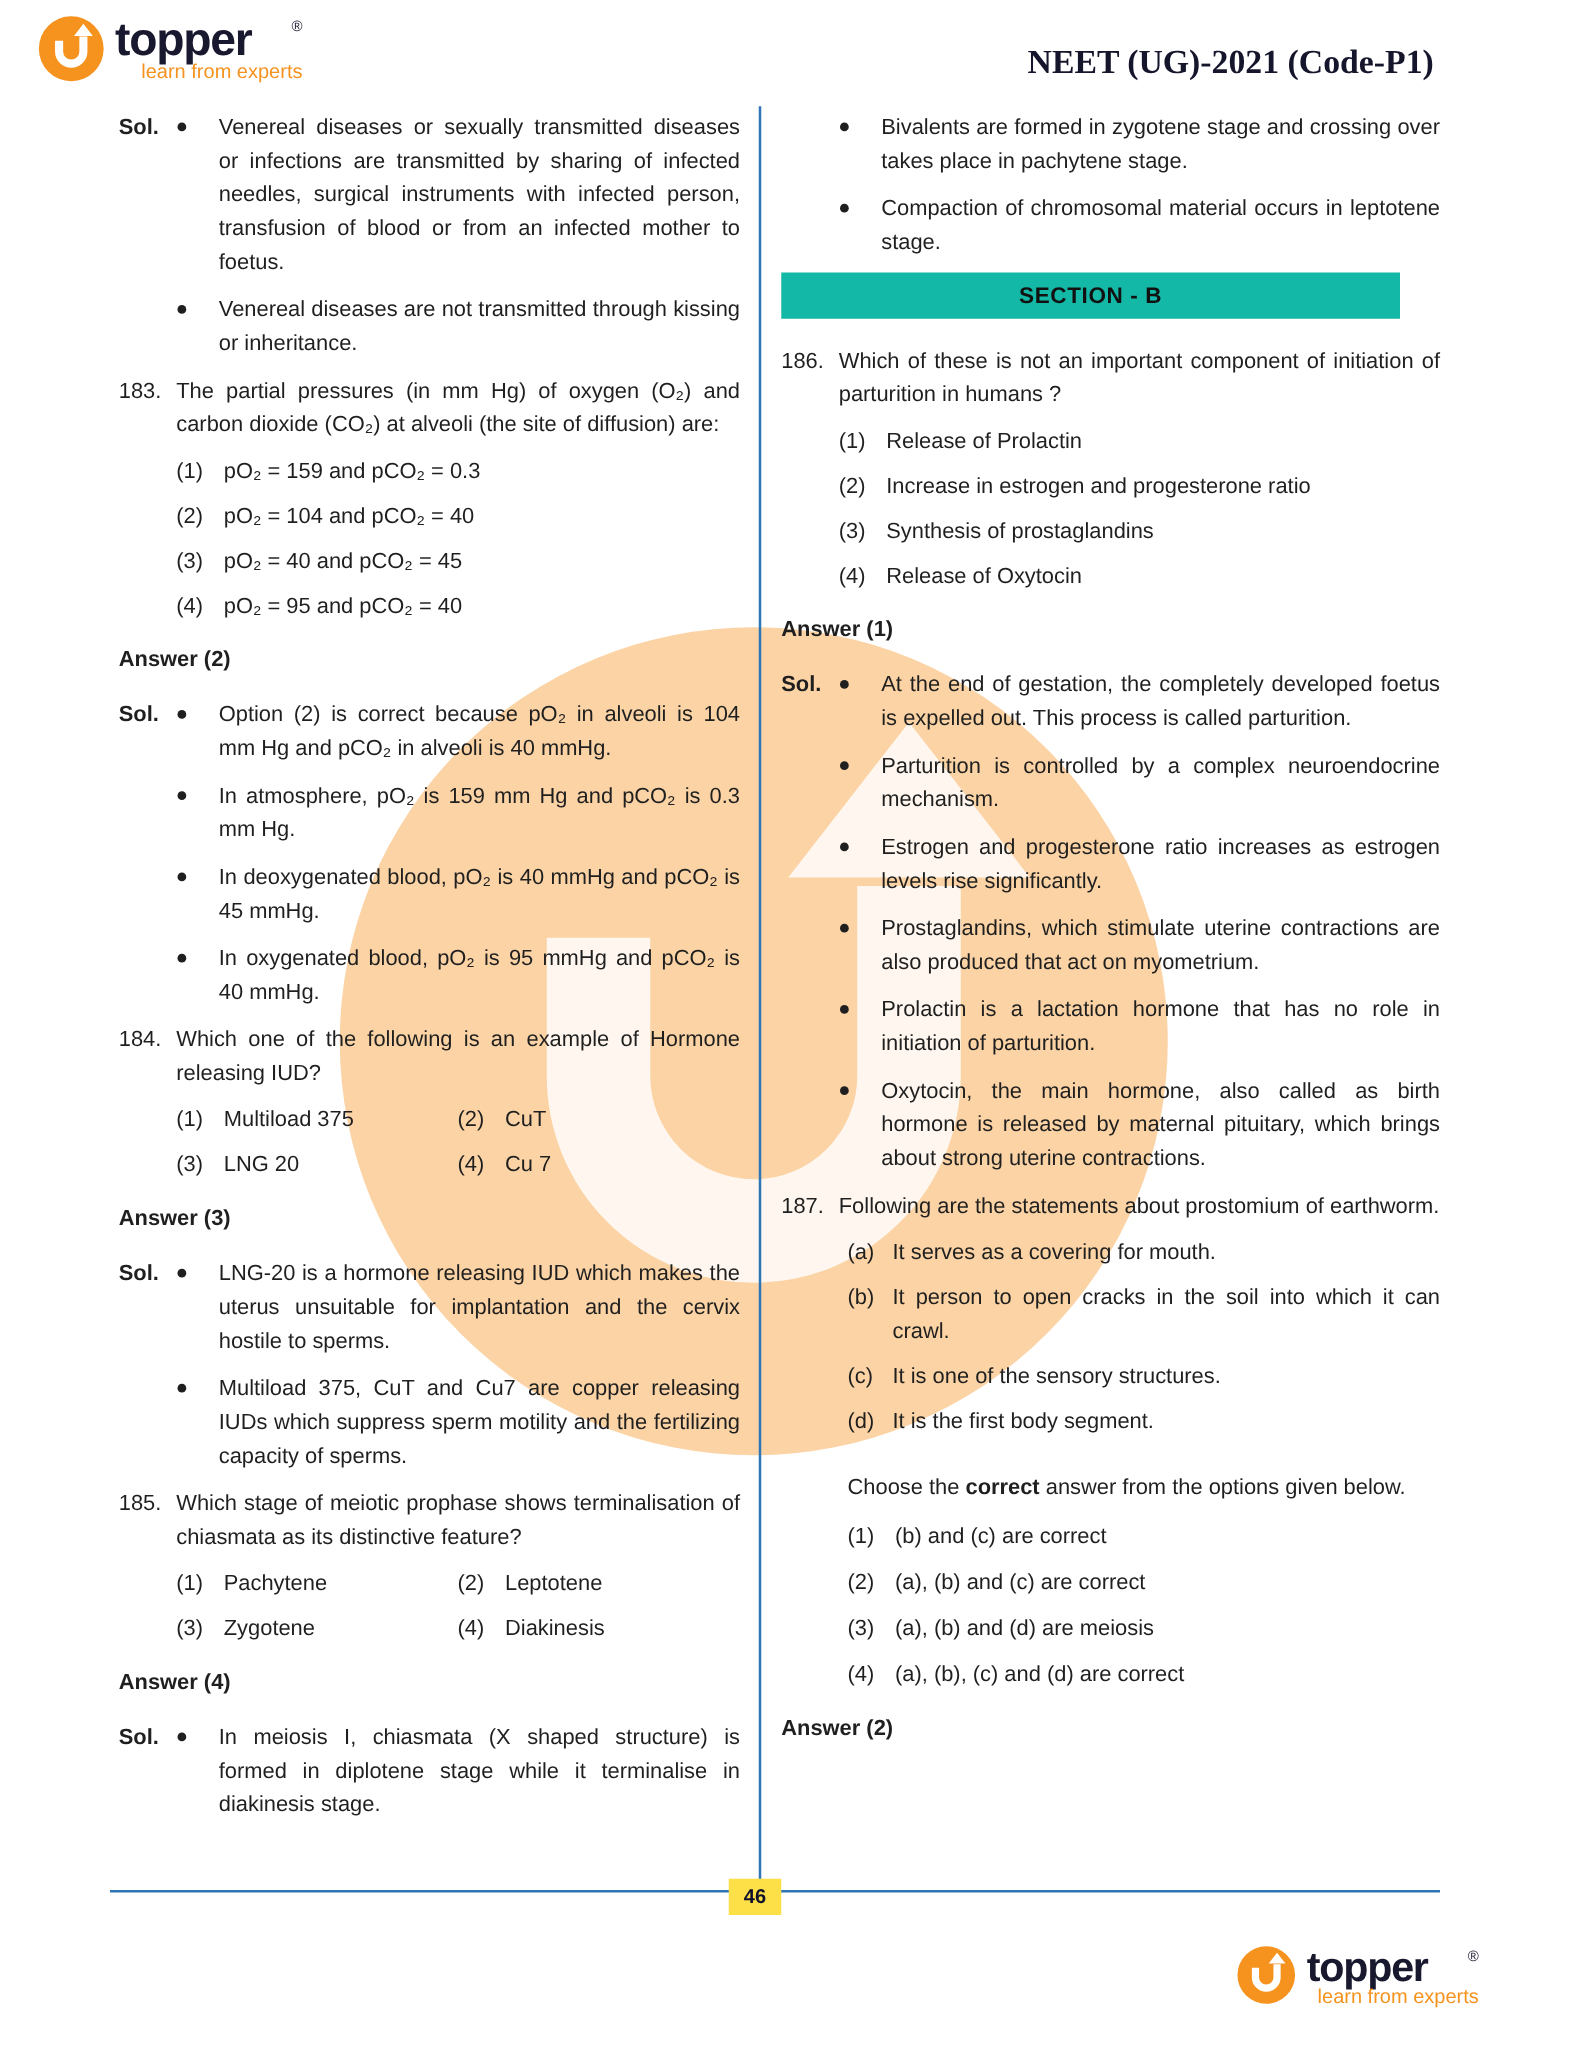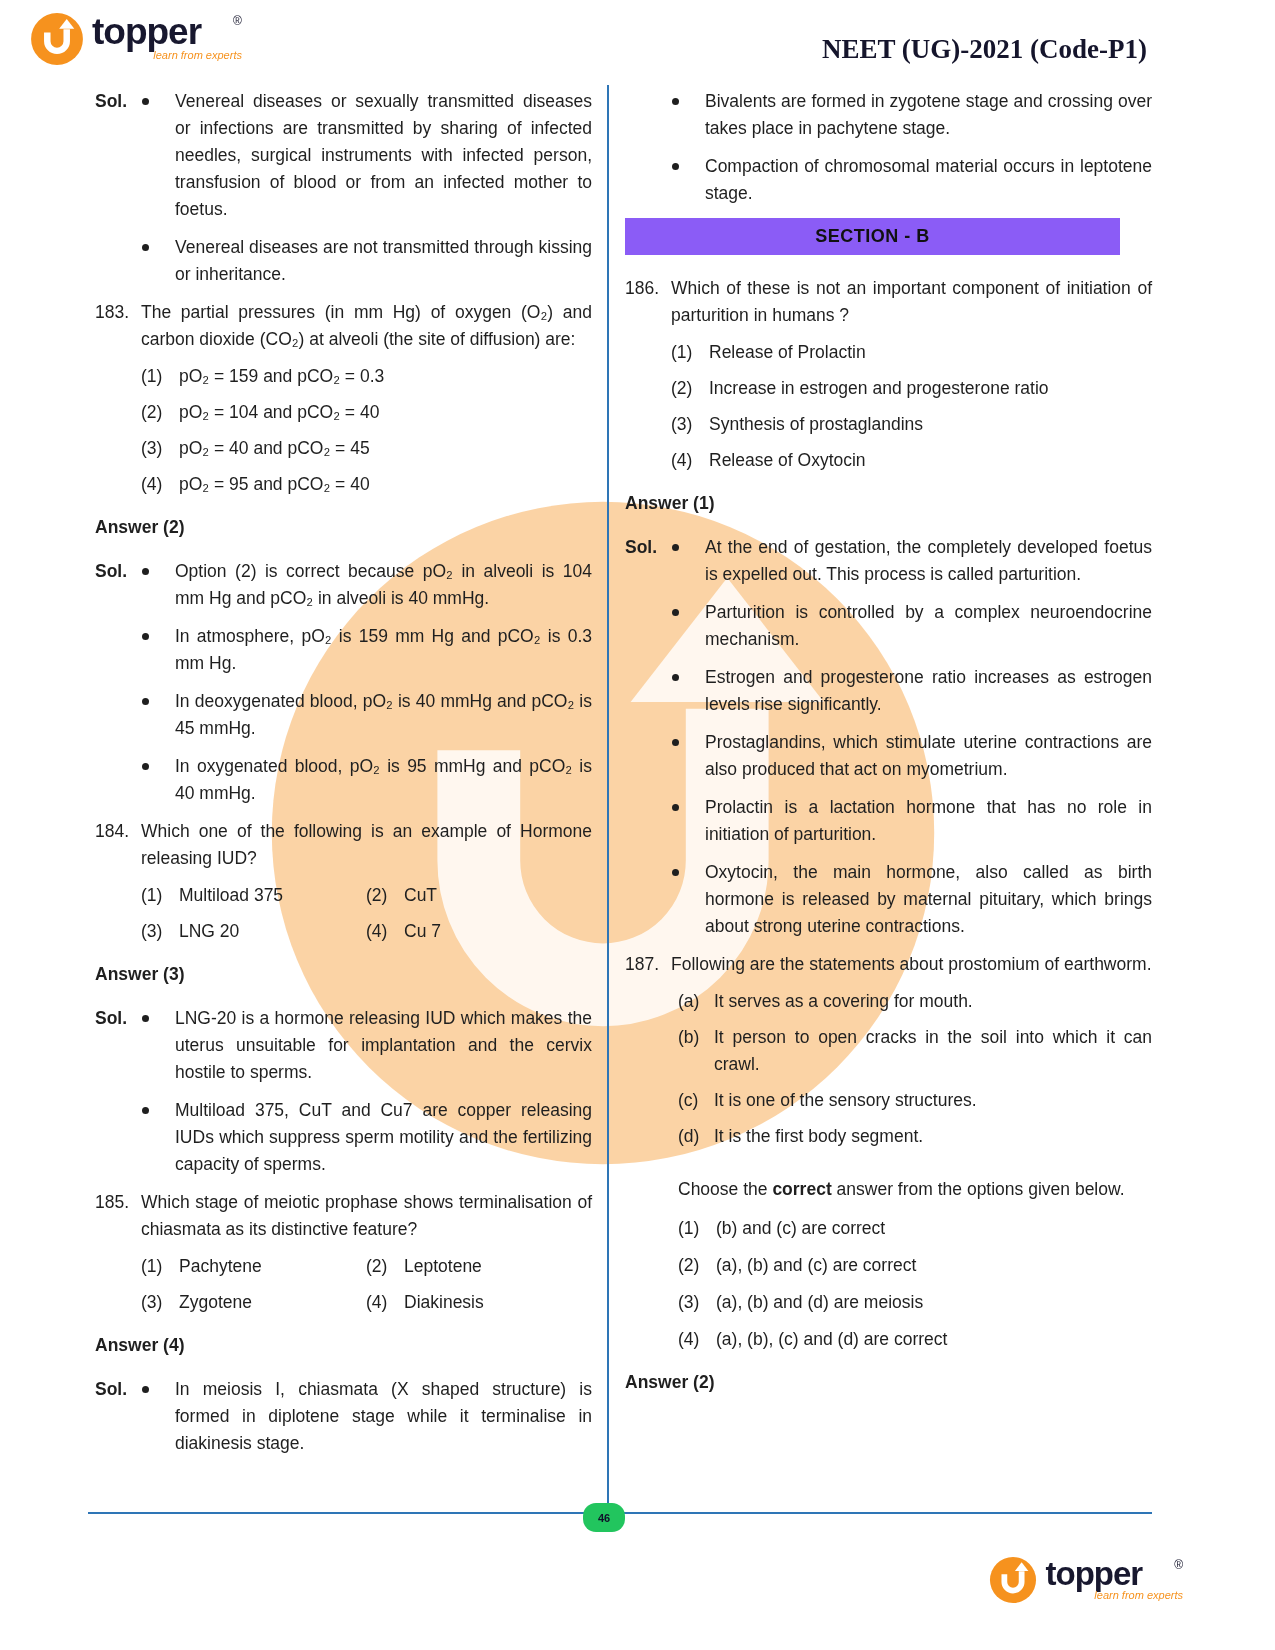--- a/index.html
+++ b/index.html
@@ -14,32 +14,32 @@
   .logo { position:absolute; display:flex; align-items:flex-start; gap:8px; z-index:2; }
   .logo-top { left:30px; top:12px; }
   .logo-bottom { left:auto; right:92px; top:1556px; }
   .logo-mark { width:54px; height:54px; flex:0 0 auto; }
   .logo-bottom .logo-mark { width:48px; height:48px; }
   .logo-text { display:flex; flex-direction:column; }
   .logo-name-row { display:flex; align-items:flex-start;gap:32px; }
   .logo-name { font-size:37px; font-weight:700; color:#18182f; letter-spacing:-1px; line-height:40px; }
   .logo-bottom .logo-name { font-size:33px; line-height:36px; }
   .logo-reg { font-size:12px; color:#18182f; margin-top:2px; }
-  .logo-tagline { align-self:flex-end; color:#f6921e; font-style:italic; font-size:11px; margin-top:-3px; }
+  .logo-tagline { align-self:flex-end; color:#f6921e; font-size:16px; margin-top:-3px; }
   .header-title {
     position:absolute; top:34px; right:128px; z-index:2;
     font-family:"Liberation Serif", serif; font-weight:700; font-size:27px; color:#15152c;
   }
   
   .divider { position:absolute; left:607px; top:85px; width:2px; height:1422px; background:#2e75b6; z-index:1; }
   .footer-line { position:absolute; left:88px; top:1512px; width:1064px; height:2px; background:#2e75b6; z-index:1; }
   .page-badge {
     position:absolute; left:583px; top:1503px; width:42px; height:29px; z-index:2;
-    background:#22c55e; color:#10102a; font-weight:700; font-size:11px;
-    display:flex; align-items:center; justify-content:center;border-radius:13px;
+    background:#fde047; color:#10102a; font-weight:700; font-size:16px;
+    display:flex; align-items:center; justify-content:center;
   }
   
   .col { position:absolute; top:88px; z-index:1; font-size:17.5px; line-height:27px; }
   .col-left  { left:95px;  width:497px; }
   .col-right { left:625px; width:527px; }
   p { margin:0; }
   .txt { text-align:justify; }
   .lbl { font-weight:700; }
   .sol-block, .q-block { margin-bottom:8px; }
   .sol-row { display:grid; grid-template-columns:46px 34px 1fr; margin-bottom:11px; }
@@ -47,21 +47,21 @@
   .opt-row  { display:grid; grid-template-columns:38px 1fr; margin-left:46px; margin-bottom:9px; }
   .opt-row2 { display:grid; grid-template-columns:38px 187px 38px 1fr; margin-left:46px; margin-bottom:9px; }
   .stm-row   { display:grid; grid-template-columns:36px 1fr; margin-left:53px; margin-bottom:9px; }
   .opt-row-r { display:grid; grid-template-columns:38px 1fr; margin-left:53px; margin-bottom:10px; }
   .choose { margin:26px 0 12px 53px; text-align:justify; }
   .choose .b { font-weight:700; }
   .answer { font-weight:700; margin:16px 0 17px 0; }
   .dot-cell { position:relative; }
   .dot { position:absolute; left:1px; top:10px; width:7px; height:7px; border-radius:50%; background:#1f1f1f; }
   .section-banner {
-    background:#8b5cf6; color:#111; font-weight:700; font-size:18px; letter-spacing:0.5px;
+    background:#14b8a6; color:#111; font-weight:700; font-size:18px; letter-spacing:0.5px;
     text-align:center; padding:5px 0; margin:4px 32px 20px 0;
   }
 </style>
 </head>
 <body>
 
 <div class="page">
 
   <svg class="watermark" viewBox="0 0 100 100" aria-hidden="true">
     <circle cx="50" cy="50" r="48" fill="#F6921E" fill-opacity="0.40"></circle>

